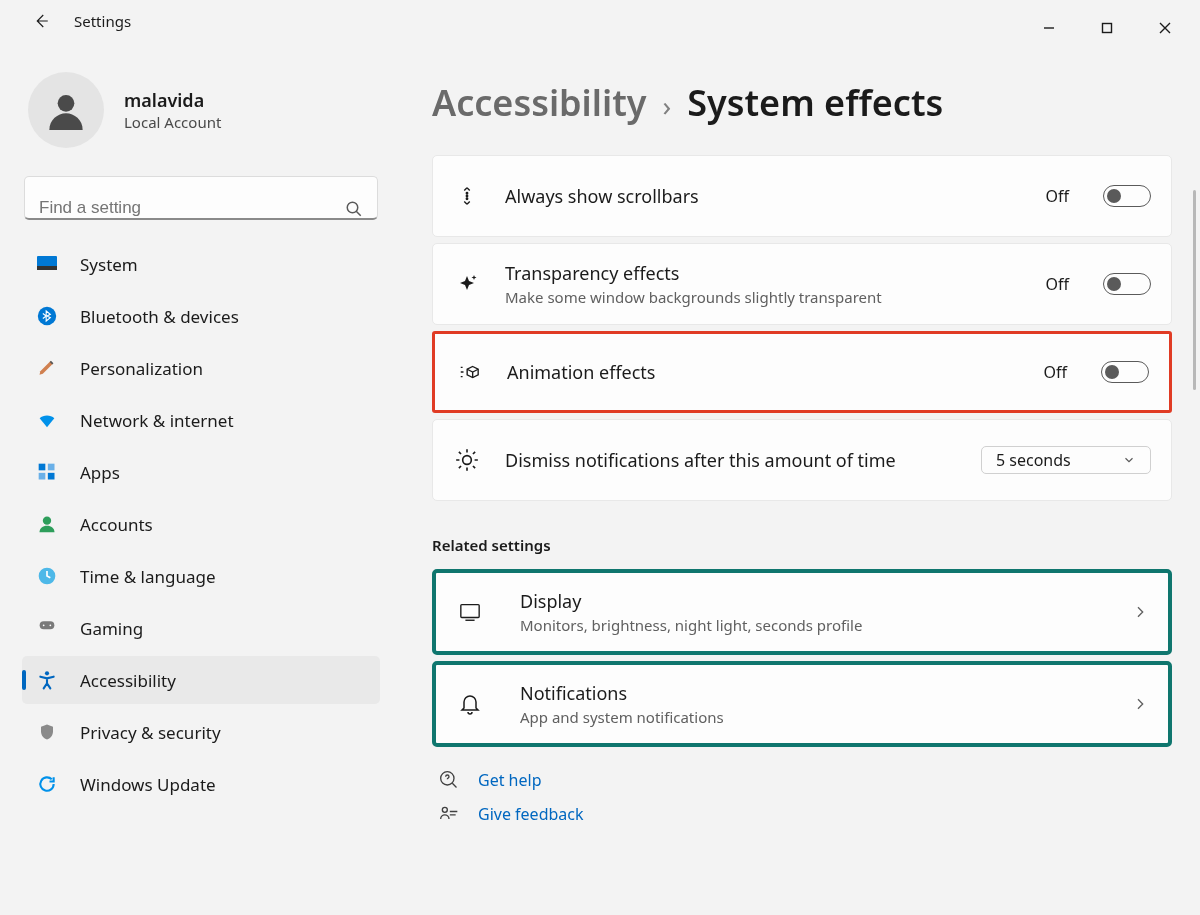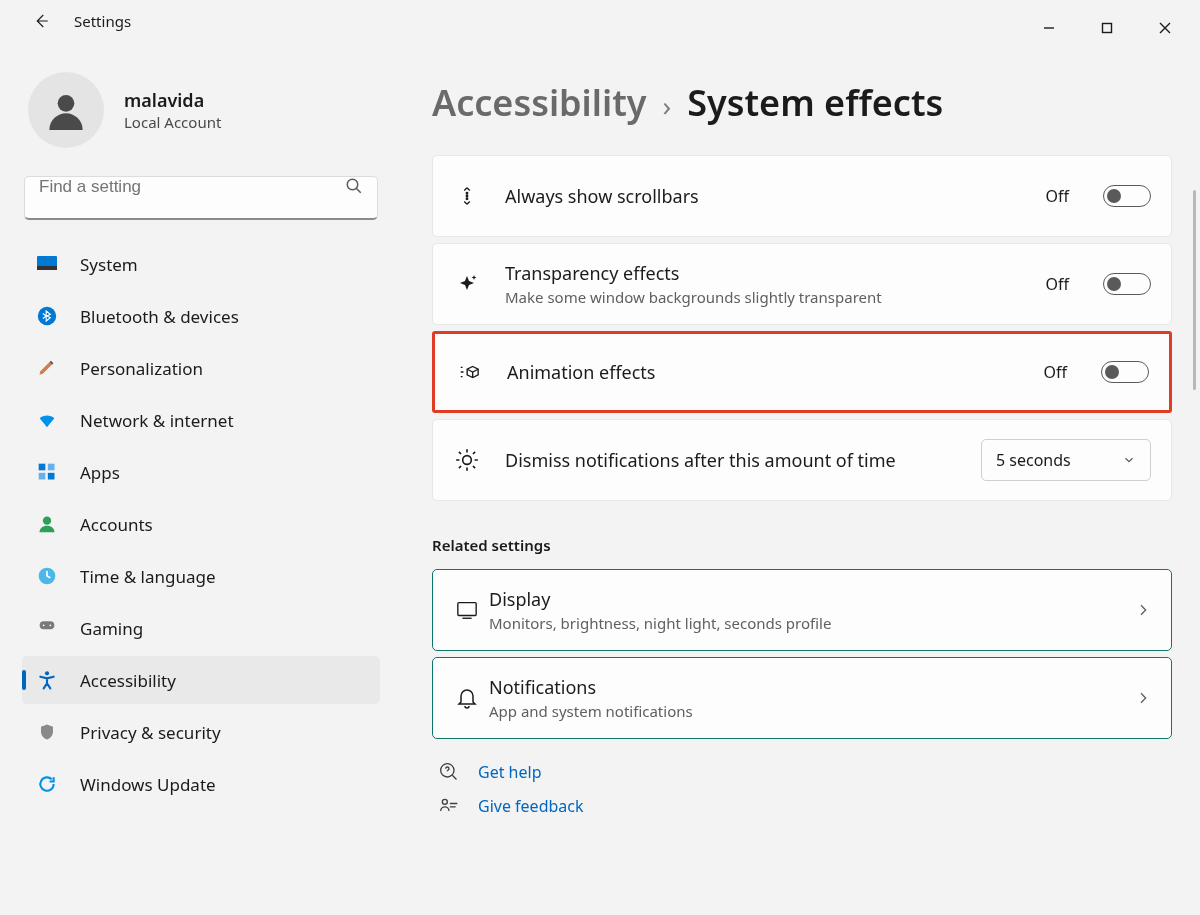--- a/index.html
+++ b/index.html
@@ -80,21 +80,21 @@
 
   
   .search {
     margin: 10px 2px 20px 2px;
     height: 44px;
     background: #fdfdfd;
     border: 1px solid #dcdcdc;
     border-bottom: 2px solid #8a8a8a;
     border-radius: 5px;
     display: flex;
-    align-items: flex-start;
+    align-items: flex-end;
     padding: 0 14px;
   }
   .search input {
     flex: 1;
     border: none;
     outline: none;
     font-size: 17px;
     color: #5a5a5a;
     background: transparent;
   }
@@ -176,47 +176,47 @@
   .toggle::after {
     content: "";
     position: absolute;
     width: 14px; height: 14px; border-radius: 50%;
     background: #5a5a5a;
     top: 2.5px; left: 3px;
   }
 
   .dropdown {
     width: 170px;
-    height: 42px;
+    height: 28px;
     border: 1px solid #d0d0d0;
     border-radius: 5px;
     display: flex;
     align-items: center;
     justify-content: space-between;
     padding: 0 14px;
     font-size: 16px;
     cursor: pointer;
   }
   .chev { width:14px; height:14px; }
 
   .section-head {
     font-size: 15px;
     font-weight: 600;
     color: #1b1b1b;
     margin: 34px 0 14px 0;
   }
 
   .link-card {
     background: #fdfdfd;
-    border: 1px solid #0f766e;
+    border: 4px solid #0f766e;
     border-radius: 5px;
     padding: 16px 20px;
     display: flex;
     align-items: center;
-    gap: 8px;
+    gap: 36px;
     margin-bottom: 6px;
     min-height: 82px;
     cursor: pointer;
   }
   .link-card .chev-r { margin-left:auto; width:16px; height:16px; color:#606060; }
   .link-card .lc-title { font-size: 18px; }
   .link-card .lc-sub { font-size: 15px; color:#606060; margin-top:2px; }
 
   .footer-links { margin-top: 22px; display:flex; flex-direction:column; gap:12px; padding-left: 6px; }
   .foot-link { display:flex; align-items:center; gap:18px; color:#0067c0; font-size:16px; cursor:pointer; }

